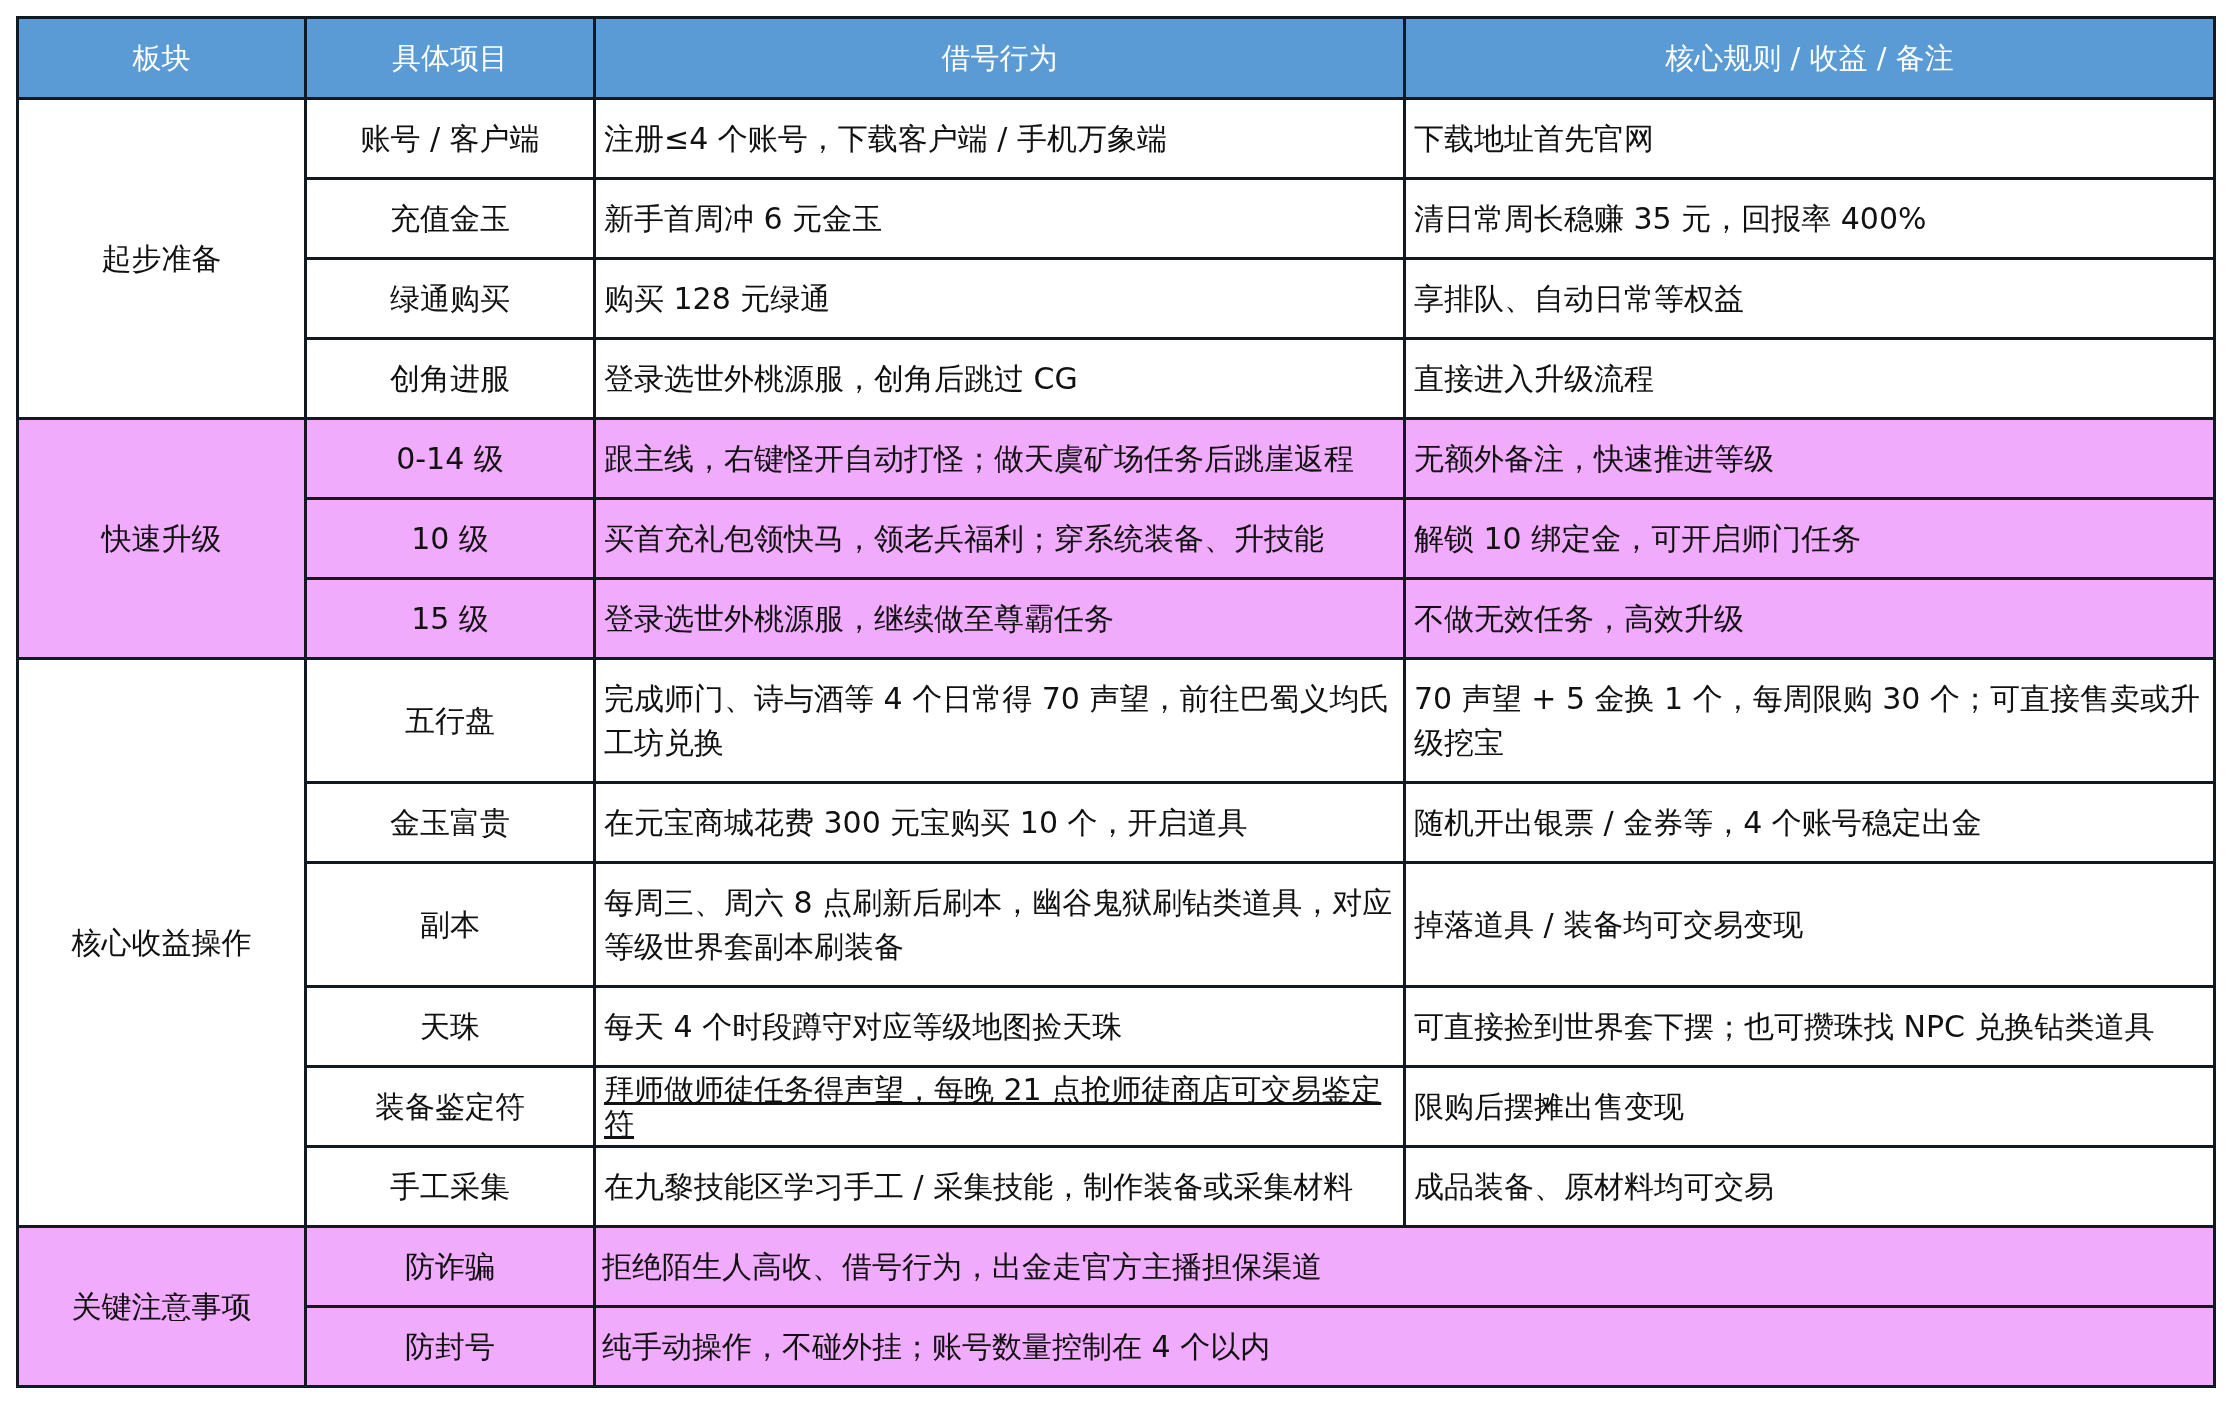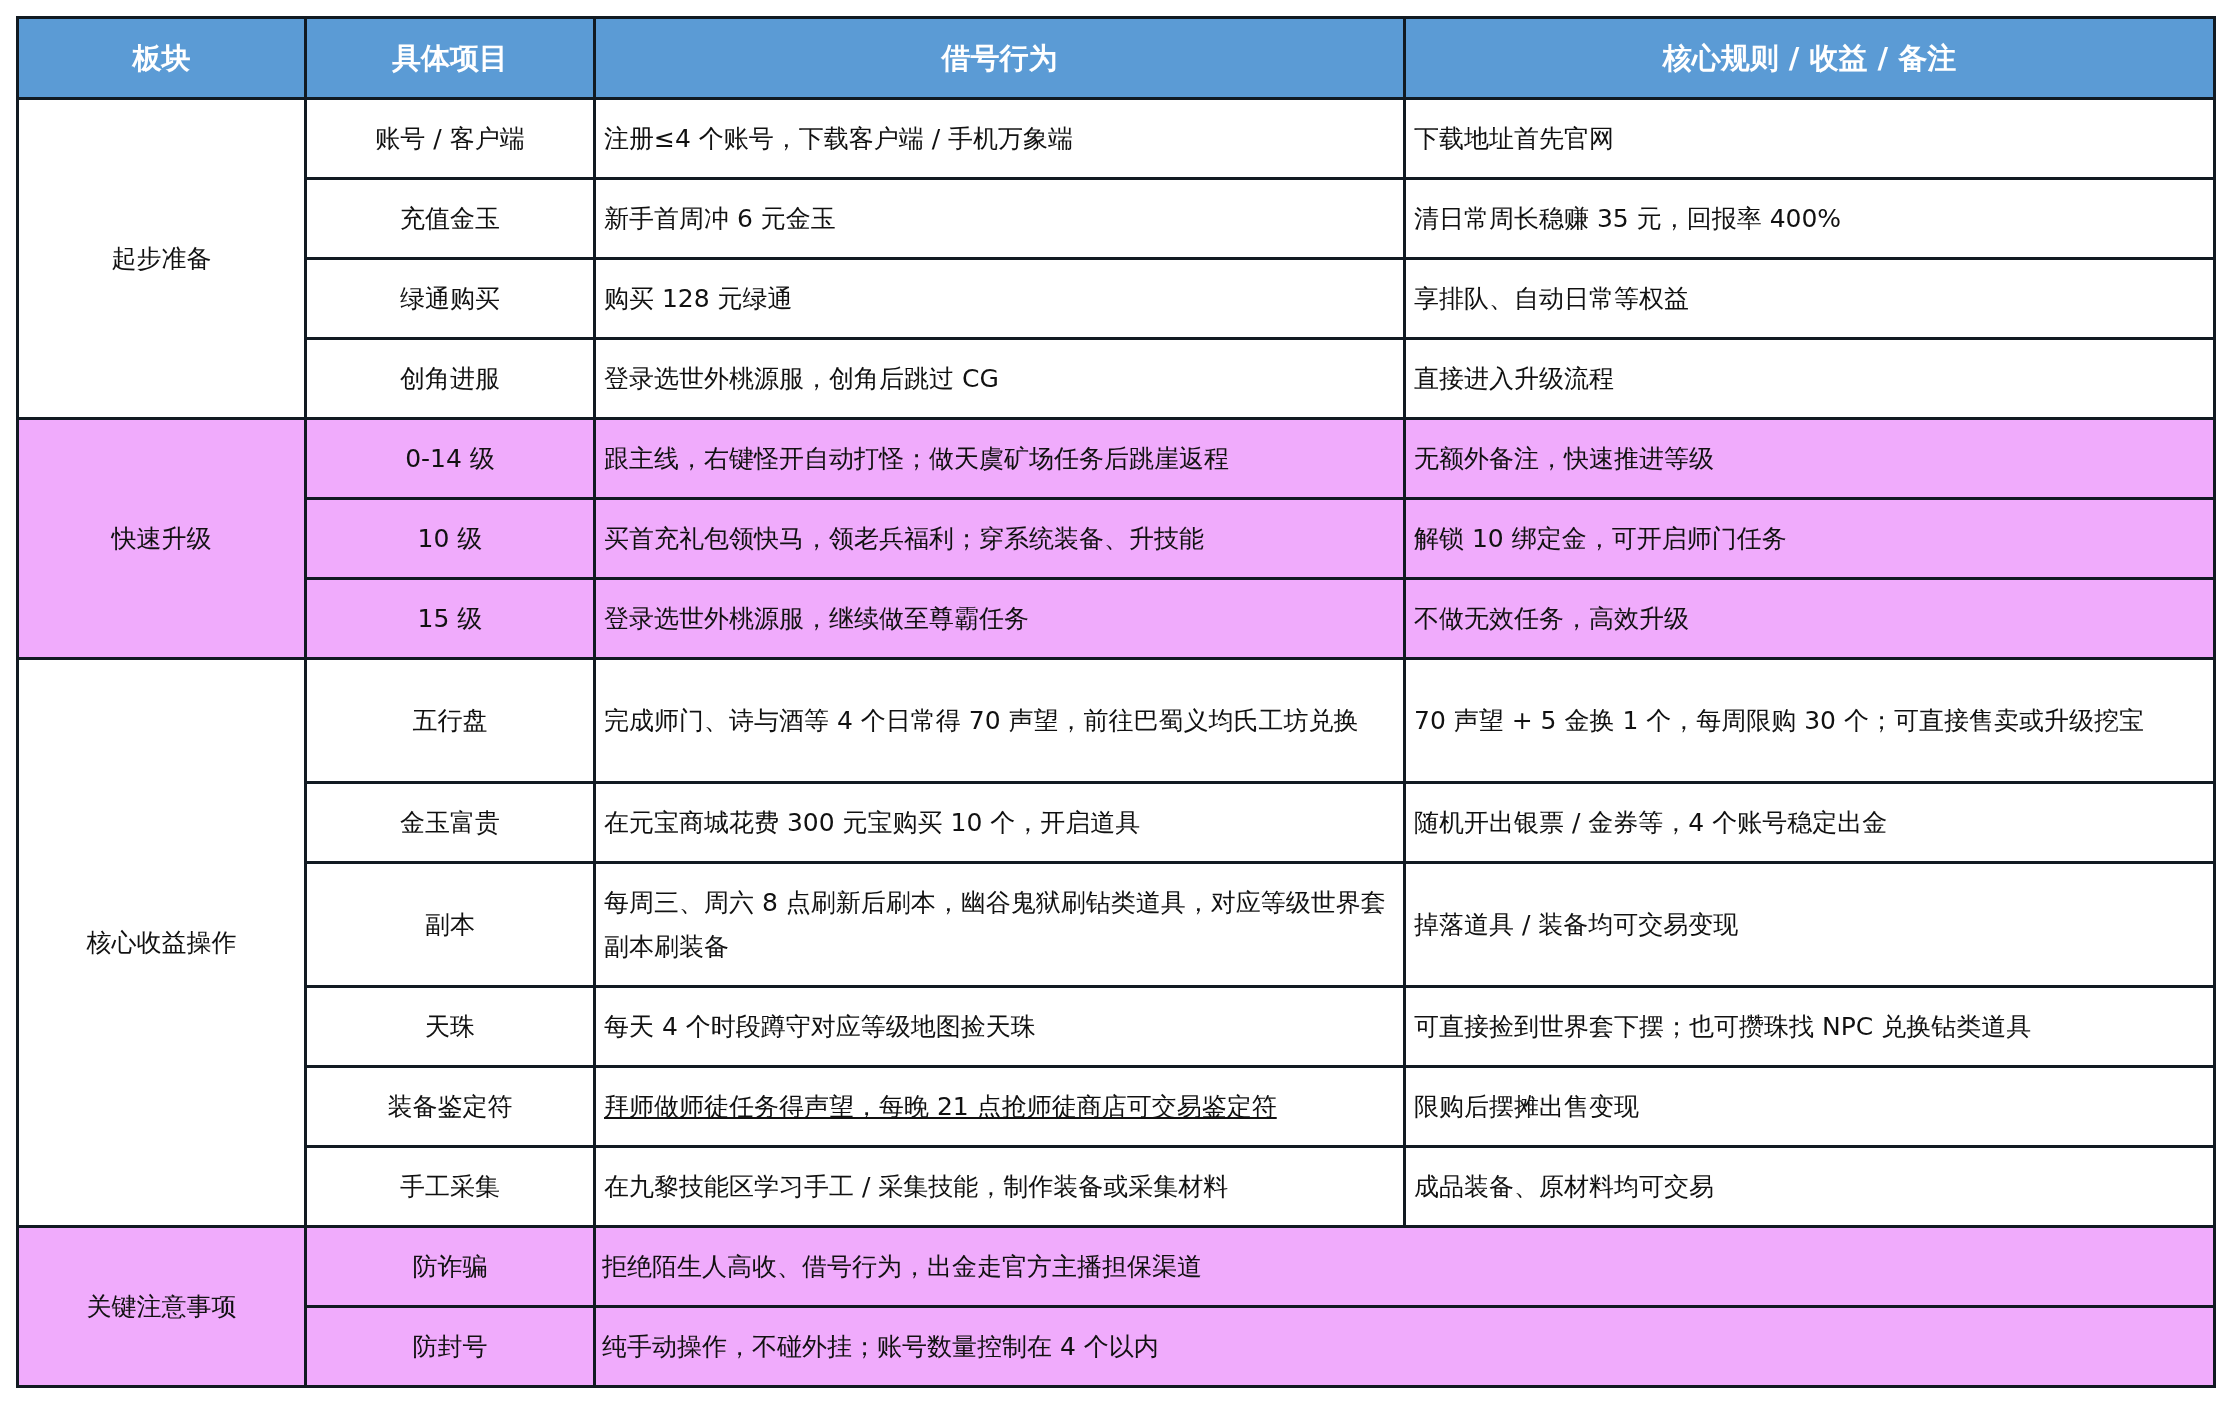--- a/index.html
+++ b/index.html
@@ -26,28 +26,28 @@
     width: 2197px;
   }
   col.c1 { width: 288px; }
   col.c2 { width: 289px; }
   col.c3 { width: 810px; }
   col.c4 { width: 810px; }
   th, td {
     border: 3px solid #111a22;
     padding: 0 6px;
     vertical-align: middle;
-    font-size: 25px;
+    font-size: 30px;
     line-height: 44px;
     box-sizing: border-box;
   }
   th {
     background: #5b9bd5;
     color: #ffffff;
-    font-weight: bold;
+    font-weight: normal;
     text-align: center;
     height: 81px;
     font-size: 29px;
   }
   td.section, td.item {
     text-align: center;
   }
   td.text {
     text-align: left;
     padding-left: 8px;

